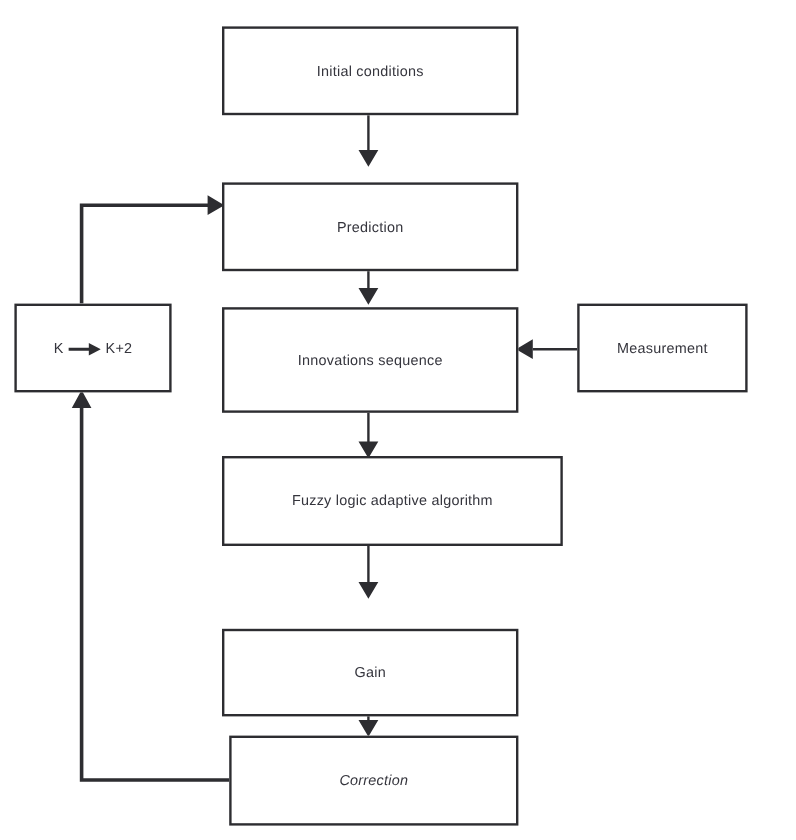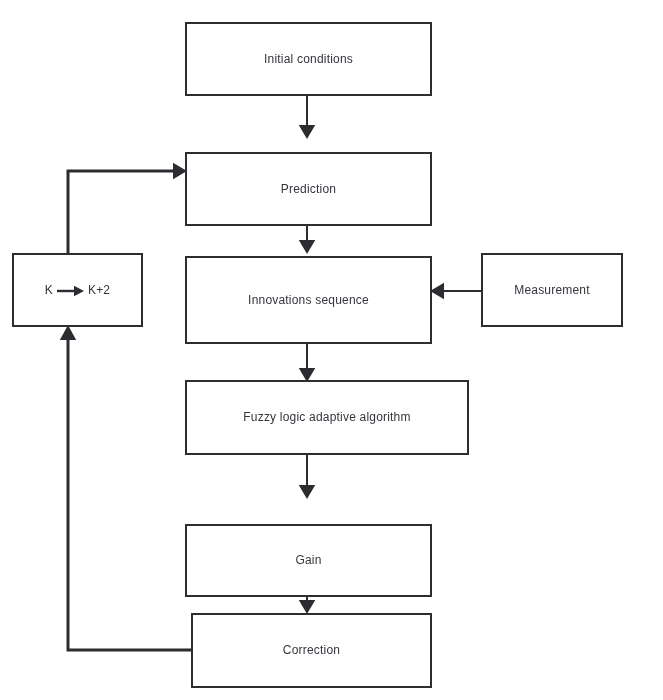--- a/index.html
+++ b/index.html
@@ -41,21 +41,21 @@
     line-height: 1.35;
     letter-spacing: 0.2px;
   }
   .node-initial     { left: 185px; top: 22px;  width: 247px; height: 74px; }
   .node-prediction  { left: 185px; top: 152px; width: 247px; height: 74px; }
   .node-innovations { left: 185px; top: 256px; width: 247px; height: 88px; }
   .node-measurement { left: 481px; top: 253px; width: 142px; height: 74px; }
   .node-iteration   { left: 12px;  top: 253px; width: 131px; height: 74px; }
   .node-fuzzy       { left: 185px; top: 380px; width: 284px; height: 75px; padding: 0 16px; }
   .node-gain        { left: 185px; top: 508px; width: 247px; height: 73px; margin-top: 16px; }
-  .node-correction  { left: 191px; top: 613px; width: 241px; height: 75px; }
+  .node-correction  { left: 191px; top: 613px; width: 241px; height: 75px; font-style: italic; }
   .iteration-inner {
     display: inline-flex;
     align-items: center;
     gap: 3px;
   }
   .arrow-glyph { display: inline-block; margin: 2px 1px 0 1px; }
 </style>
 </head>
 <body>
 

